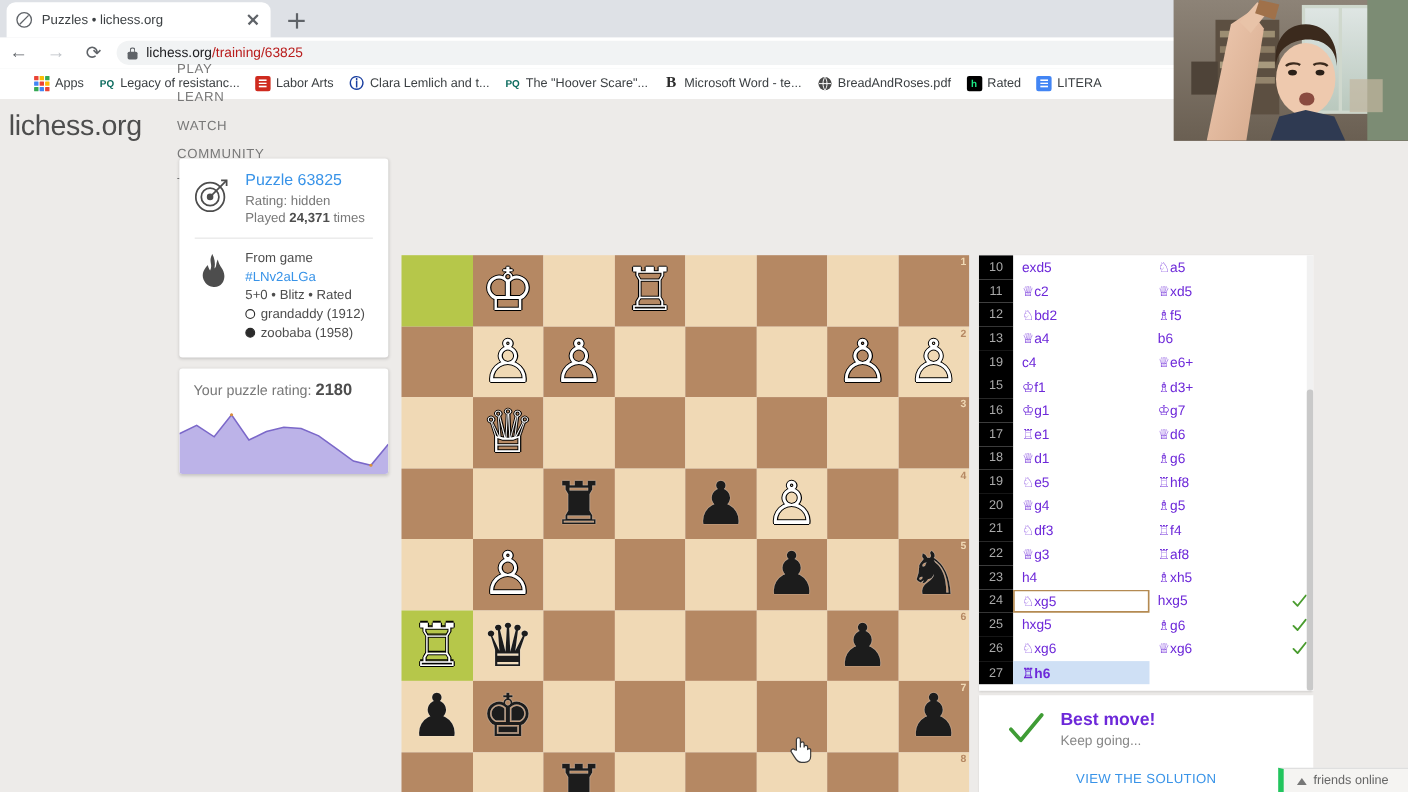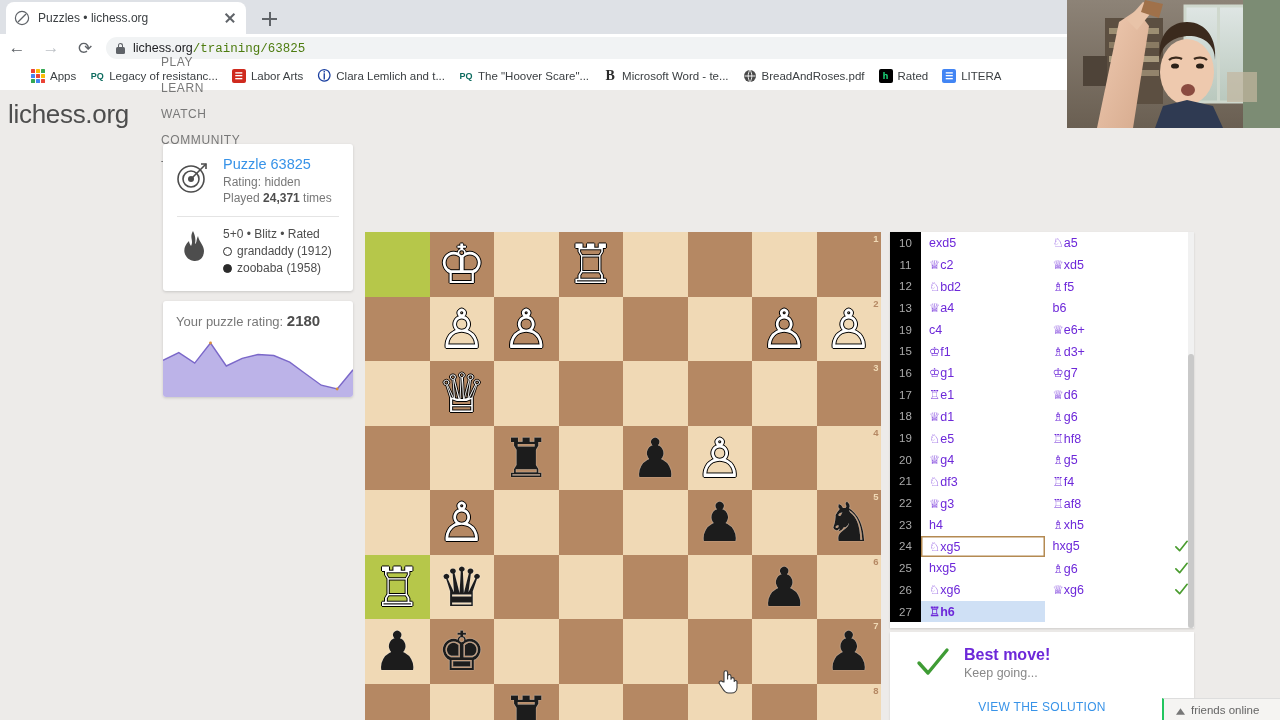--- a/index.html
+++ b/index.html
@@ -39,21 +39,21 @@
   .navbtn.disabled { color: #bdc1c6; }
   .omnibox {
     flex: 1; height: 22px; margin: 0 8px 0 4px; background: #f1f3f4; border-radius: 11px;
     display: flex; align-items: center; padding: 0 10px; gap: 8px;
   }
   .lock { width: 9px; height: 11px; position: relative; flex: 0 0 9px; }
   .lock .body { position: absolute; left: 0; bottom: 0; width: 9px; height: 6.5px; background: #5f6368; border-radius: 1.5px; }
   .lock .shackle { position: absolute; left: 2px; top: 0; width: 5px; height: 5px; border: 1.4px solid #5f6368; border-bottom: none; border-radius: 3px 3px 0 0; }
   .url { font-size: 12.5px; color: #202124; white-space: nowrap; }
   .url .host { color: #202124; }
-  .url .path { color: #4d7c0f; font-family: Liberation Mono, monospace; }
+  .url .path { color: #b91c1c; }
   .omni-zoom { width: 14px; height: 14px; margin-left: auto; flex: 0 0 14px; }
 
   .bookmarks { position: absolute; left: 0; top: 62px; width: 1280px; height: 28px; background: #ffffff; display: flex; align-items: center; padding-left: 24px; gap: 0; }
   .bm { display: flex; align-items: center; gap: 5px; padding: 0 7px; height: 24px; white-space: nowrap; }
   .bm-label { font-size: 11.5px; color: #3c4043; }
   .bm-ico { width: 14px; height: 14px; flex: 0 0 14px; display: flex; align-items: center; justify-content: center; font-size: 9px; font-weight: bold; border-radius: 2px; }
   .apps-grid { width: 14px; height: 14px; display: grid; grid-template-columns: repeat(3,1fr); grid-template-rows: repeat(3,1fr); gap: 1.5px; }
   .apps-grid i { display: block; background: #4285f4; border-radius: 0.5px; }
   .apps-grid i:nth-child(1){background:#ea4335}.apps-grid i:nth-child(2){background:#fbbc05}
   .apps-grid i:nth-child(3){background:#34a853}.apps-grid i:nth-child(4){background:#4285f4}
@@ -133,21 +133,21 @@
   .webcam { position: absolute; left: 1067px; top: 0; width: 213px; height: 128px; overflow: hidden; background: #6b6054; }
 
   
   .watermark { position: absolute; left: 4px; top: 678px; width: 160px; height: 36px; }
   .wm-top { font-size: 7.5px; font-weight: bold; color: #6a6a6a; letter-spacing: 0.4px; }
   .wm-main { display: flex; align-items: center; gap: 3px; margin-top: 1px; }
   .wm-text { font-size: 14.5px; font-weight: bold; color: #3b3b3b; letter-spacing: -0.4px; }
   .wm-dot { width: 17px; height: 17px; border-radius: 50%; background: #fff; border: 3px solid #4b4b4b; display: flex; align-items: center; justify-content: center; }
   .wm-dot i { display: block; width: 7px; height: 7px; border-radius: 50%; background: #2f8fd4; }
 
-  .friends { position: absolute; right: 0; bottom: 0; width: 118px; height: 22px; background: #f5f4f2; border-top: 1px solid #ddd; border-left: 2px solid #22c55e; display: flex; align-items: center; gap: 6px; padding-left: 12px; }
+  .friends { position: absolute; right: 0; bottom: 0; width: 118px; height: 22px; background: #f5f4f2; border-top: 1px solid #ddd; border-left: 5px solid #22c55e; display: flex; align-items: center; gap: 6px; padding-left: 12px; }
   .friends-label { font-size: 11.5px; color: #666; }
 </style>
 </head>
 <body>
 
 <div id="root">
 
   <div class="chrome">
 
     <div class="tabstrip">
@@ -298,20 +298,24 @@
 
         <div class="pc-hr"></div>
 
         <div class="pc-game">
           <span class="pc-gico">
             <svg viewBox="0 0 26 32" width="26" height="32">
               <path d="M13 1 C9 8 14 10 11 16 C9 13 9 11 9 11 C4 16 3 21 6 26 C8 30 13 31 15 31 C21 31 24 26 24 21 C24 15 19 12 18 6 C16 10 17 13 15 14 C16 9 15 5 13 1 Z" fill="#4d4d4d"></path>
             </svg>
           </span>
           <div>
+            <div class="pc-gl">
+              <span>From game</span>
+              <a>#LNv2aLGa</a>
+            </div>
             <div class="pc-gl">5+0 • Blitz • Rated</div>
             <div class="player">
               <span class="pdot"></span>
               <span>grandaddy (1912)</span>
             </div>
             <div class="player">
               <span class="pdot black"></span>
               <span>zoobaba (1958)</span>
             </div>
           </div>

